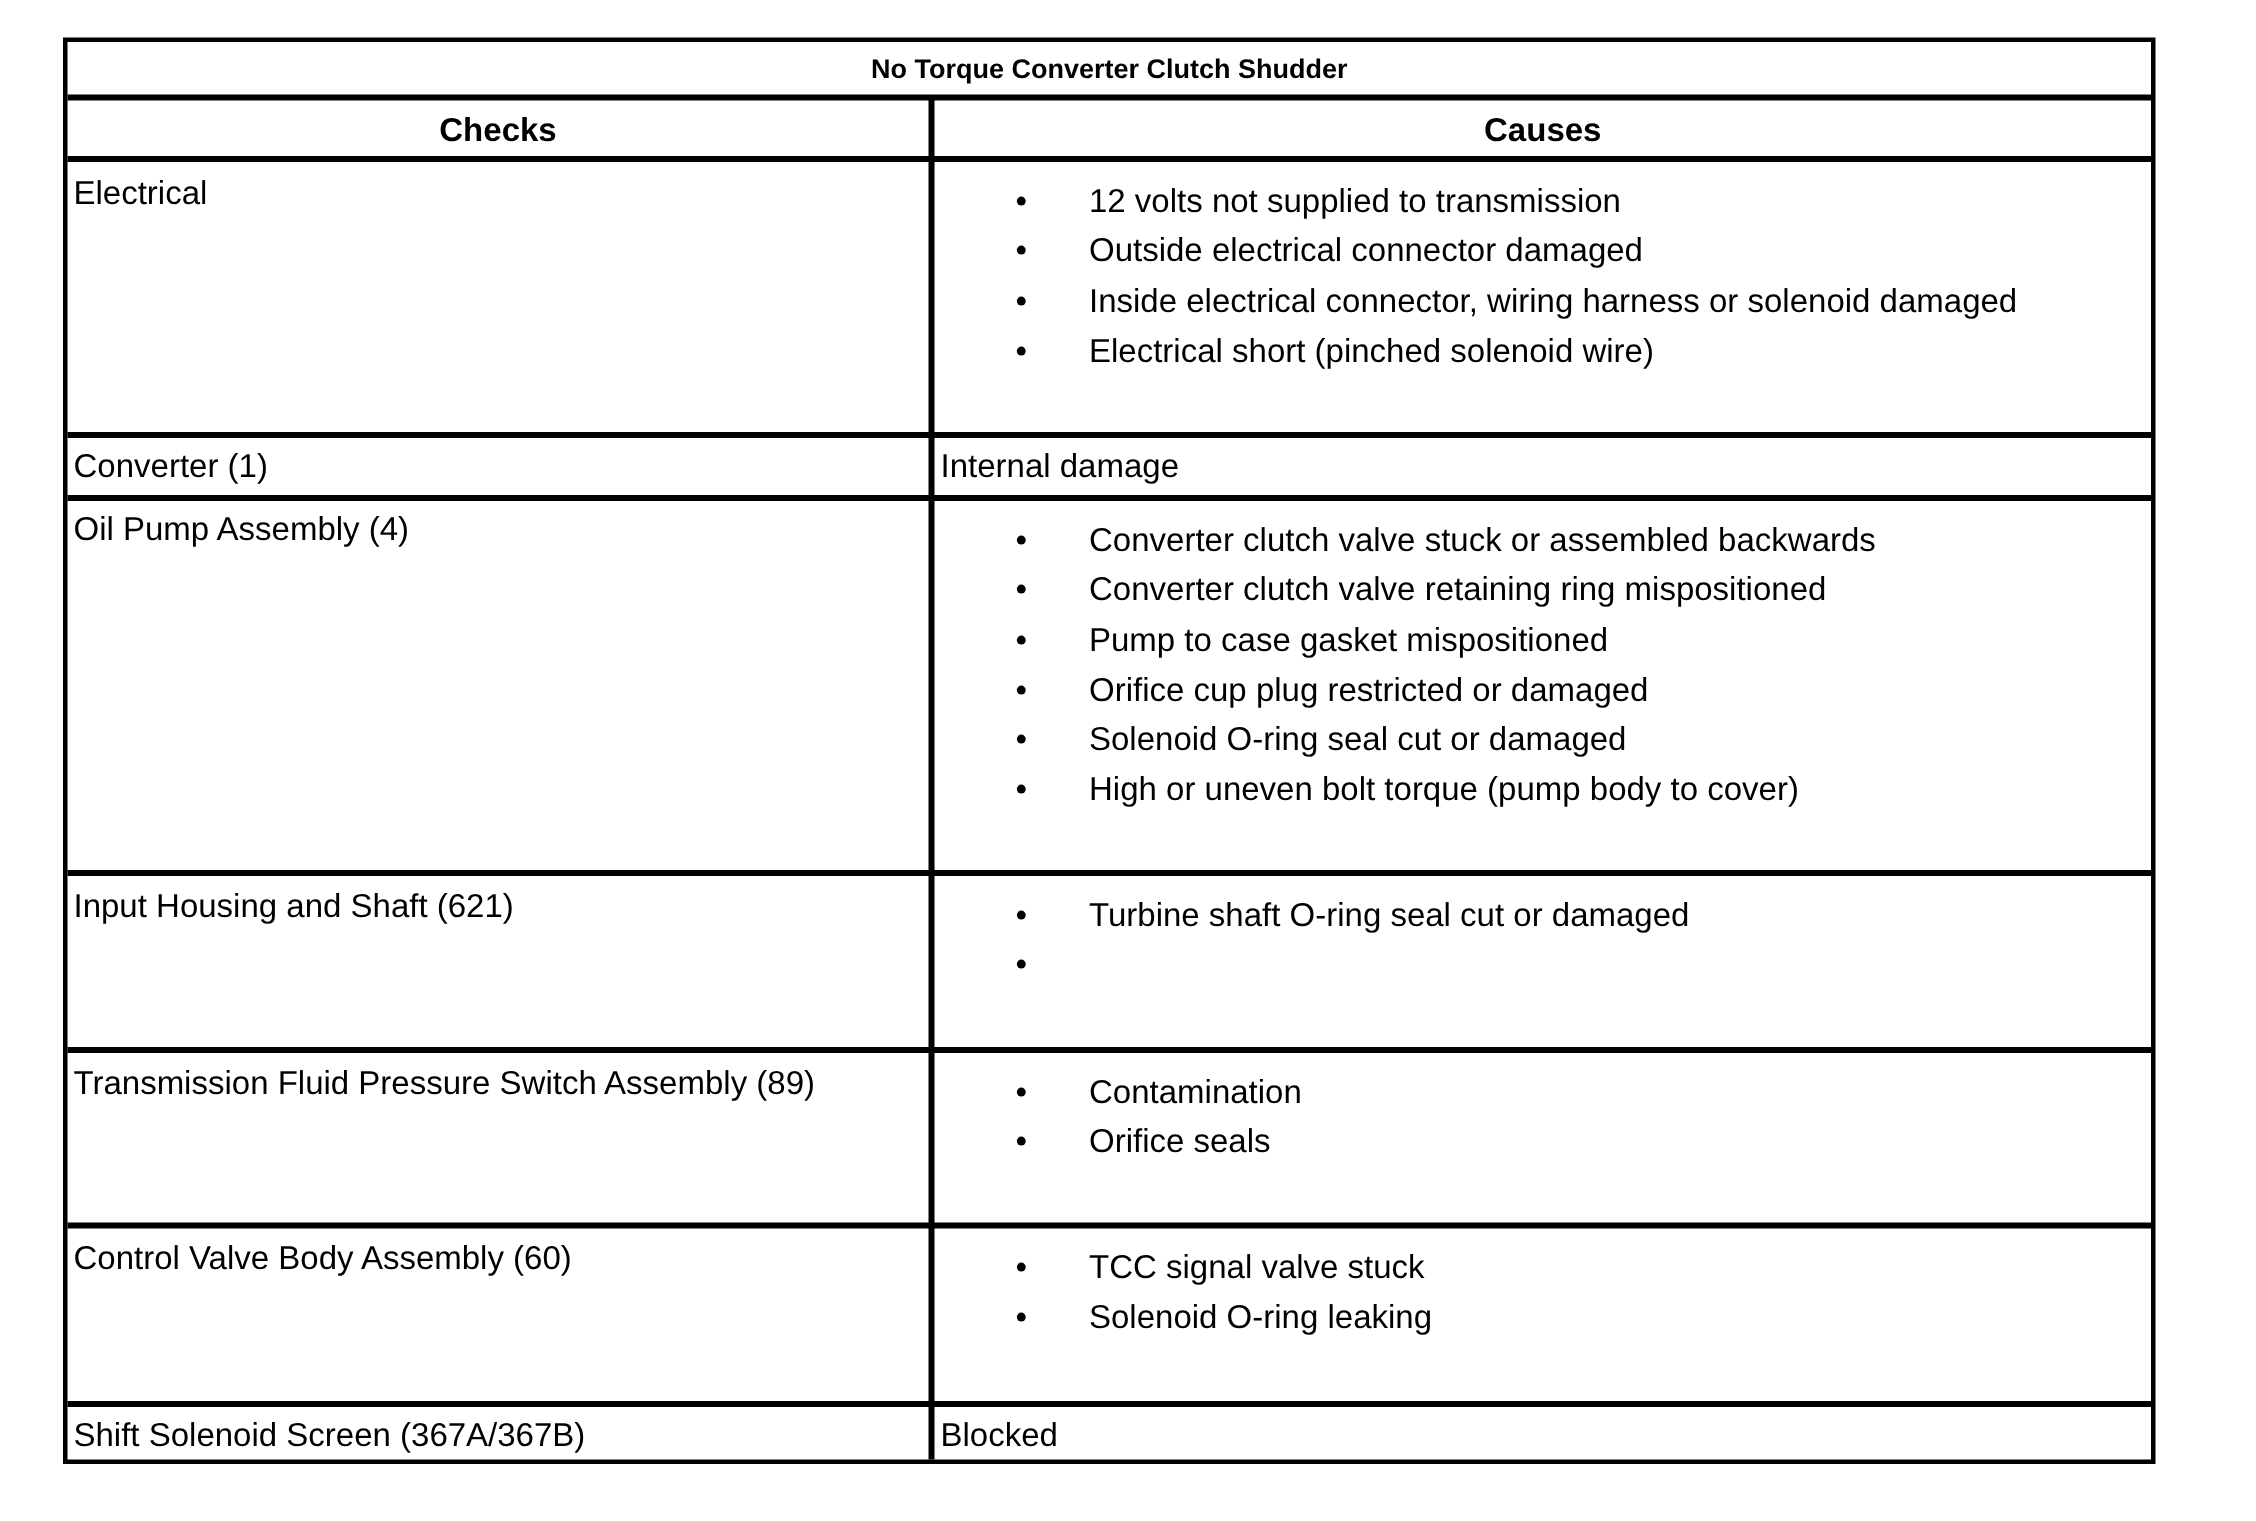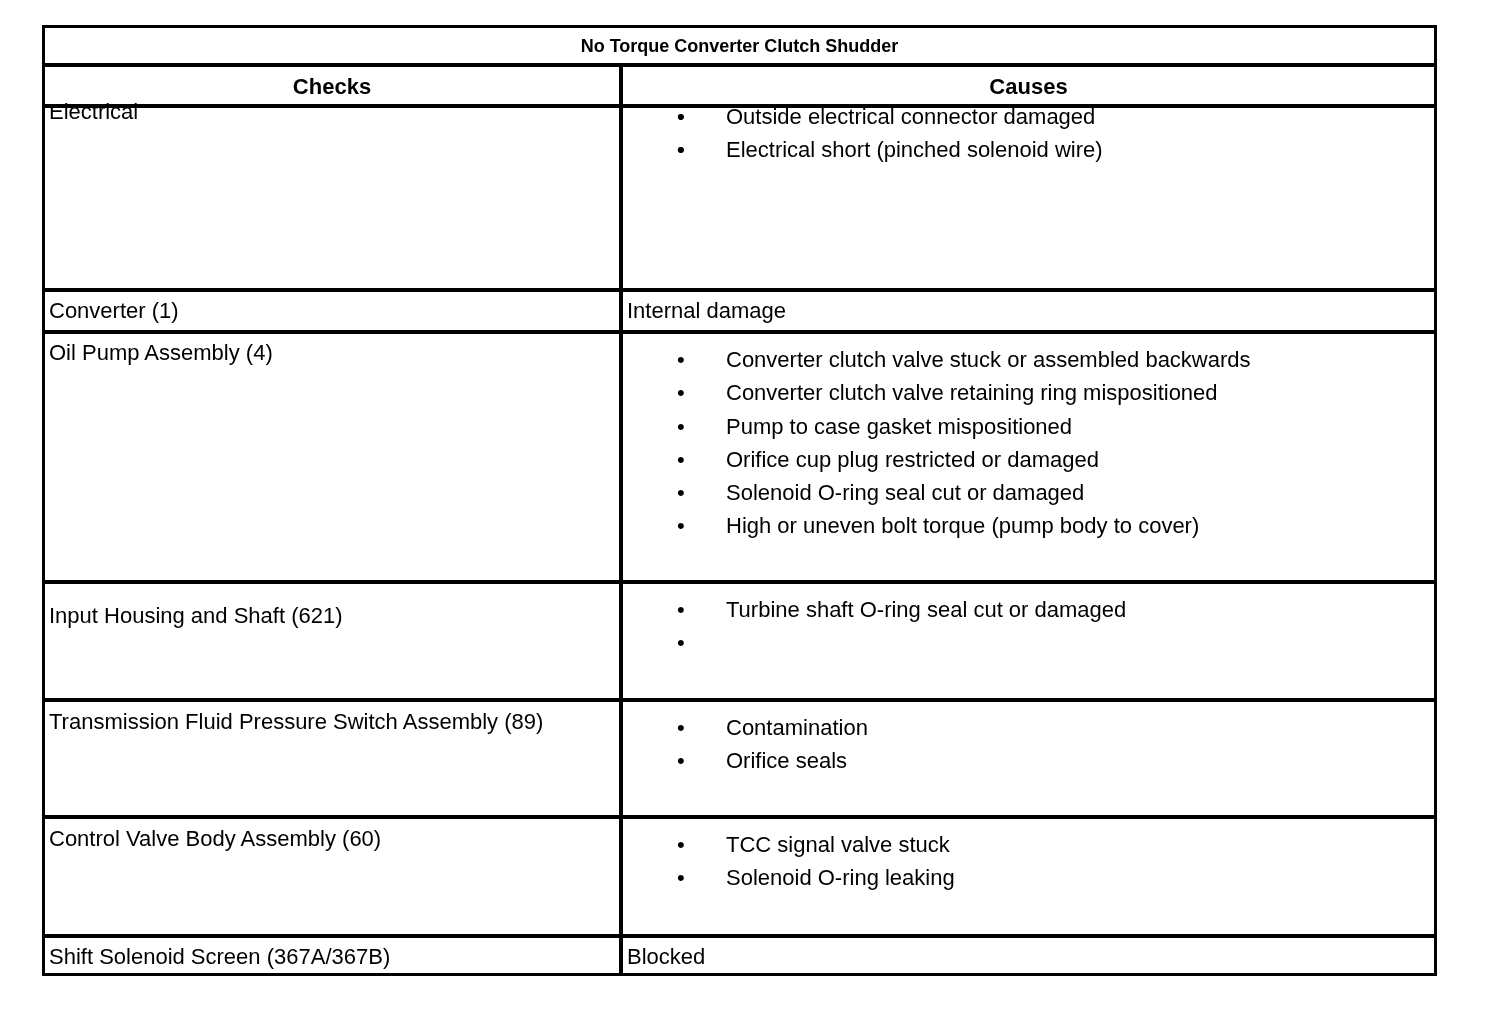--- a/index.html
+++ b/index.html
@@ -27,26 +27,26 @@
   <div class="hline" style="top:35px;"></div>
 
   <div class="row" style="top:39px;height:39px;padding-left:44px;">
     <div class="hdr" style="left:0;width:574px;">Checks</div>
     <div class="hdr" style="left:578px;right:0;">Causes</div>
   </div>
   <div class="hline" style="top:76px;"></div>
 
   <div class="vline" style="top:38px;bottom:0;"></div>
 
-  <div class="row" style="top:63px;height:180px;">
+  <div class="row" style="top:80px;height:180px;">
     <div class="check" style="top:8px;">Electrical</div>
     <ul class="causes" style="top:9px;">
-      <li><span class="bullet">•</span></li>
+      <li><span class="bullet">•</span><span>12 volts not supplied to transmission</span></li>
       <li><span class="bullet">•</span><span>Outside electrical connector damaged</span></li>
-      <li><span class="bullet">•</span></li>
+      <li><span class="bullet">•</span><span>Inside electrical connector, wiring harness or solenoid damaged</span></li>
       <li><span class="bullet">•</span><span>Electrical short (pinched solenoid wire)</span></li>
     </ul>
   </div>
   <div class="hline" style="top:260px;"></div>
 
   <div class="row" style="top:264px;height:38px;">
     <div class="check" style="top:6px;">Converter (1)</div>
     <div class="cause-plain" style="top:6px;">Internal damage</div>
   </div>
   <div class="hline" style="top:302px;"></div>
@@ -58,21 +58,21 @@
       <li><span class="bullet">•</span><span>Converter clutch valve retaining ring mispositioned</span></li>
       <li><span class="bullet">•</span><span>Pump to case gasket mispositioned</span></li>
       <li><span class="bullet">•</span><span>Orifice cup plug restricted or damaged</span></li>
       <li><span class="bullet">•</span><span>Solenoid O-ring seal cut or damaged</span></li>
       <li><span class="bullet">•</span><span>High or uneven bolt torque (pump body to cover)</span></li>
     </ul>
   </div>
   <div class="hline" style="top:552px;"></div>
 
   <div class="row" style="top:556px;height:114px;">
-    <div class="check" style="top:7px;margin-top:12px;">Input Housing and Shaft (621)</div>
+    <div class="check" style="top:7px;">Input Housing and Shaft (621)</div>
     <ul class="causes" style="top:9px;">
       <li><span class="bullet">•</span><span>Turbine shaft O-ring seal cut or damaged</span></li>
       <li><span class="bullet">•</span></li>
     </ul>
   </div>
   <div class="hline" style="top:670px;"></div>
 
   <div class="row" style="top:674px;height:113px;">
     <div class="check" style="top:7px;">Transmission Fluid Pressure Switch Assembly (89)</div>
     <ul class="causes" style="top:9px;">

